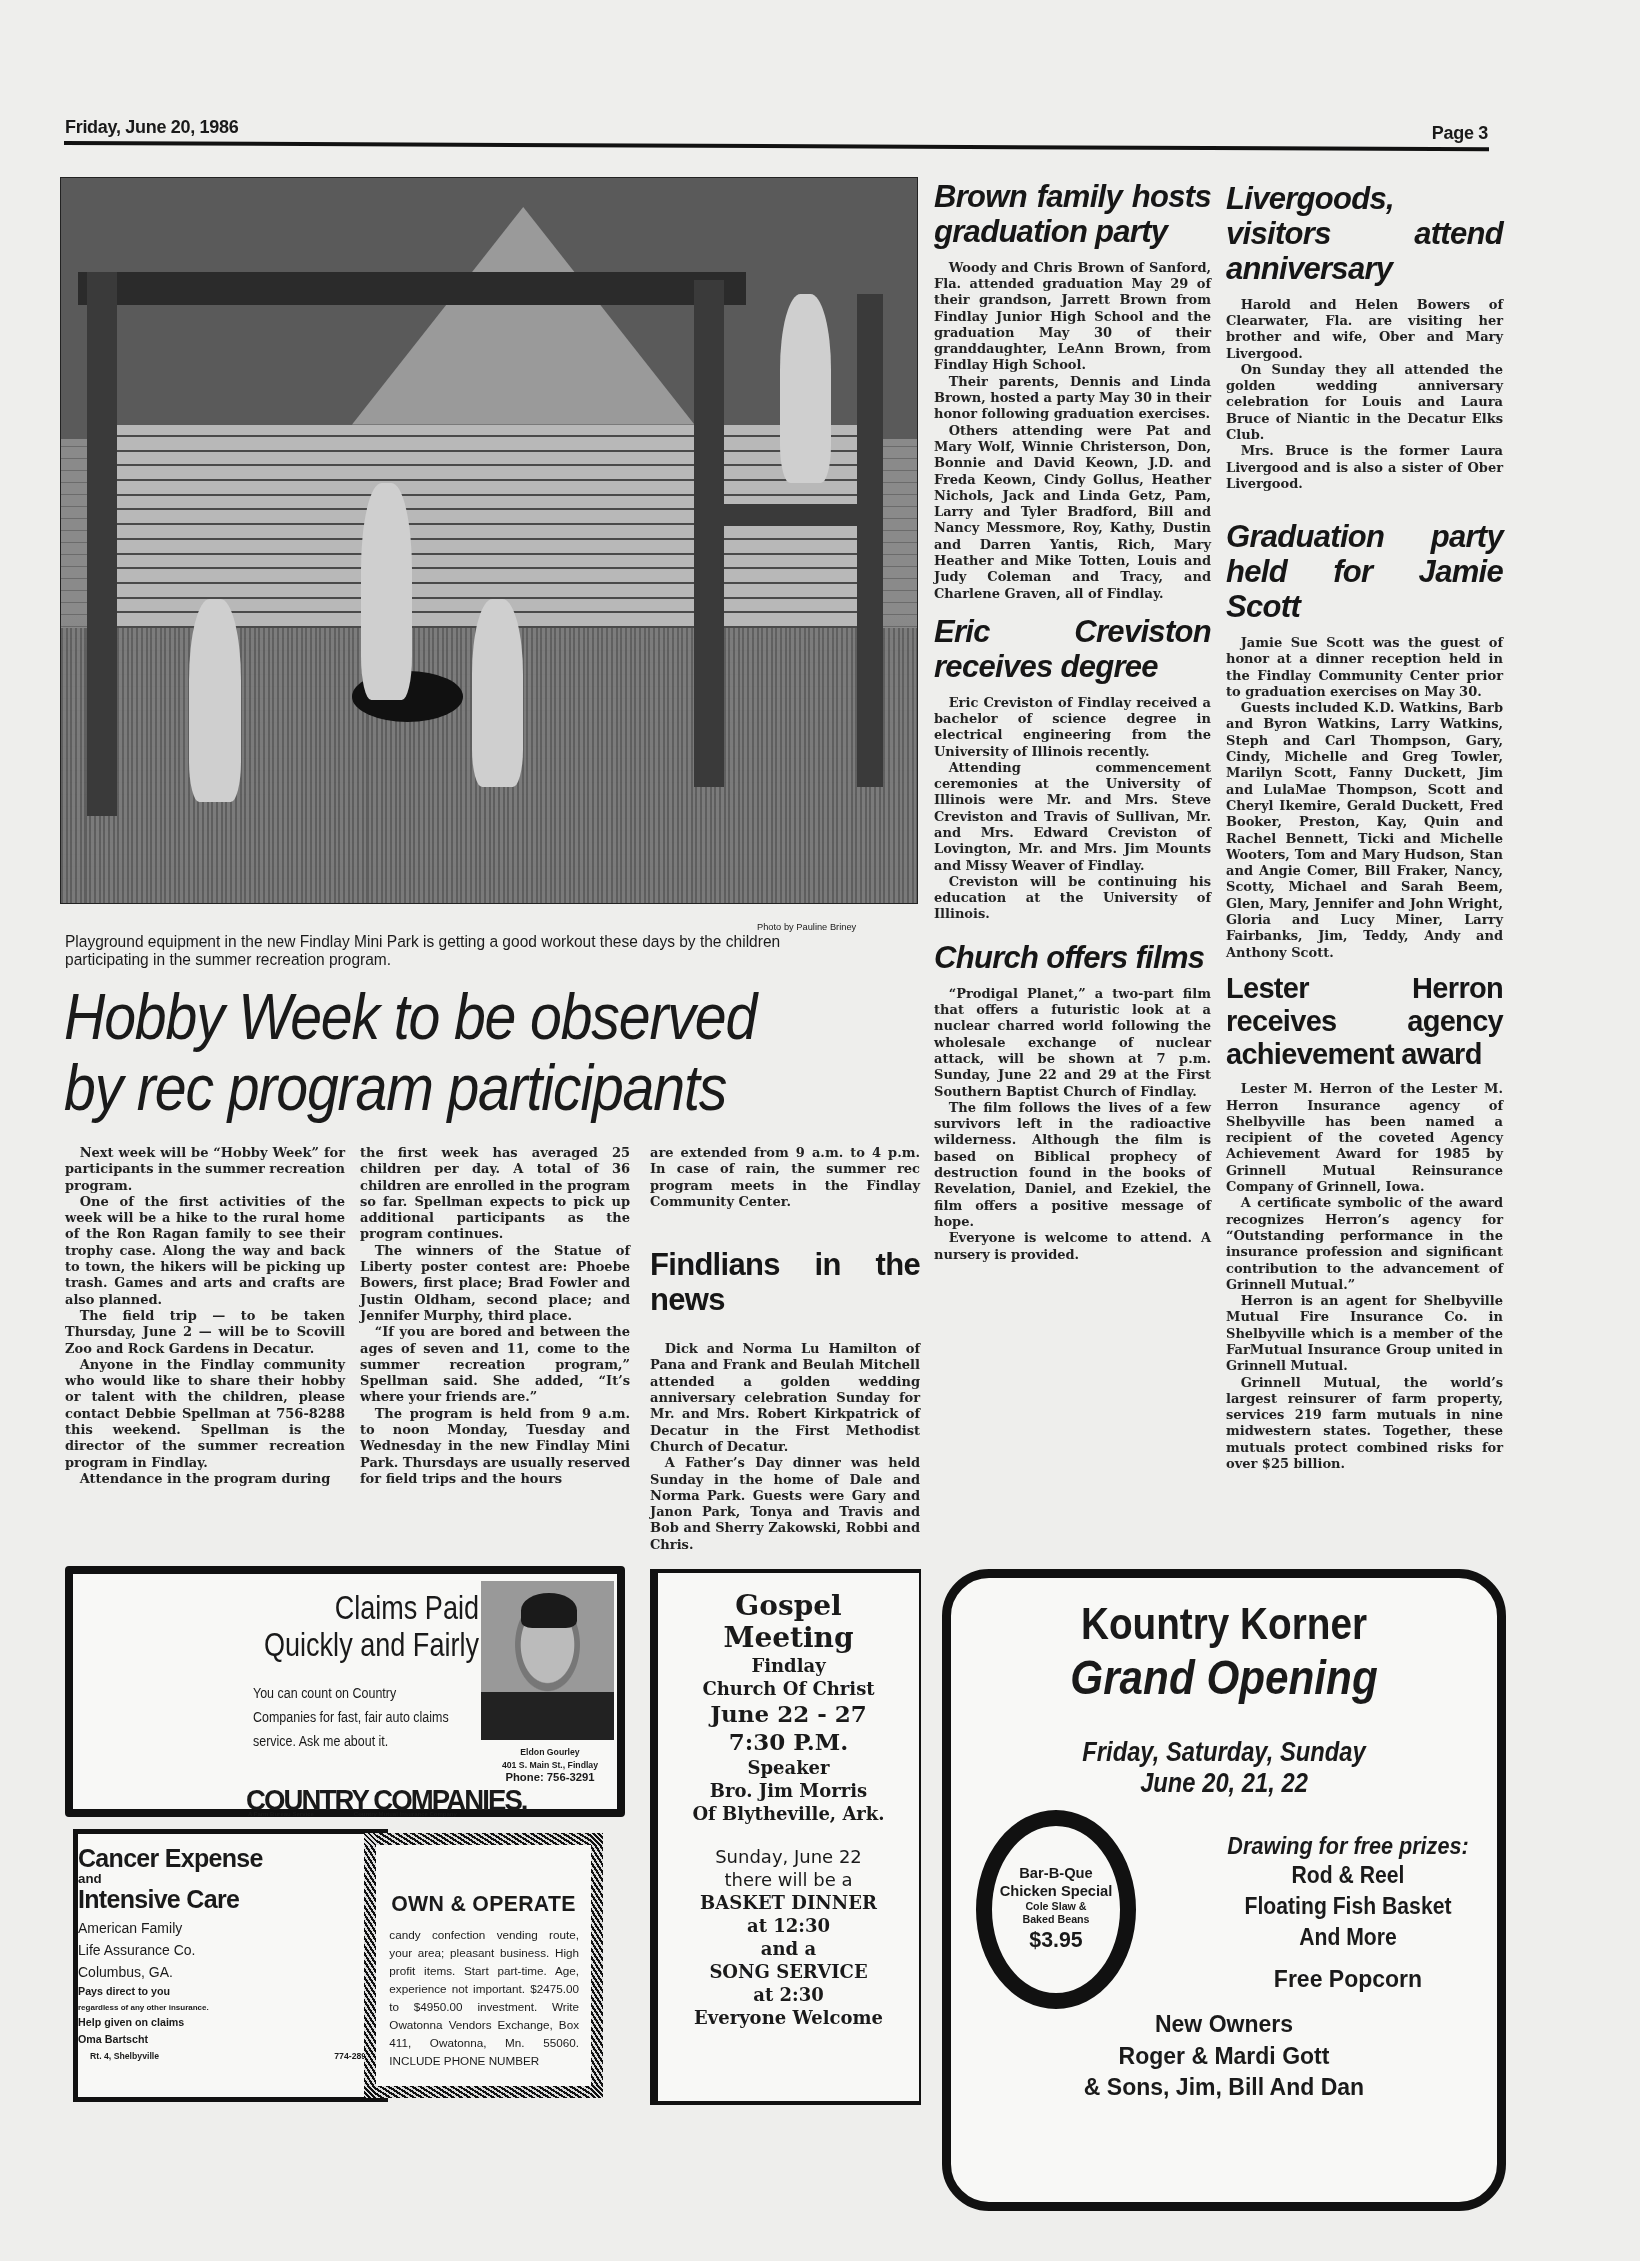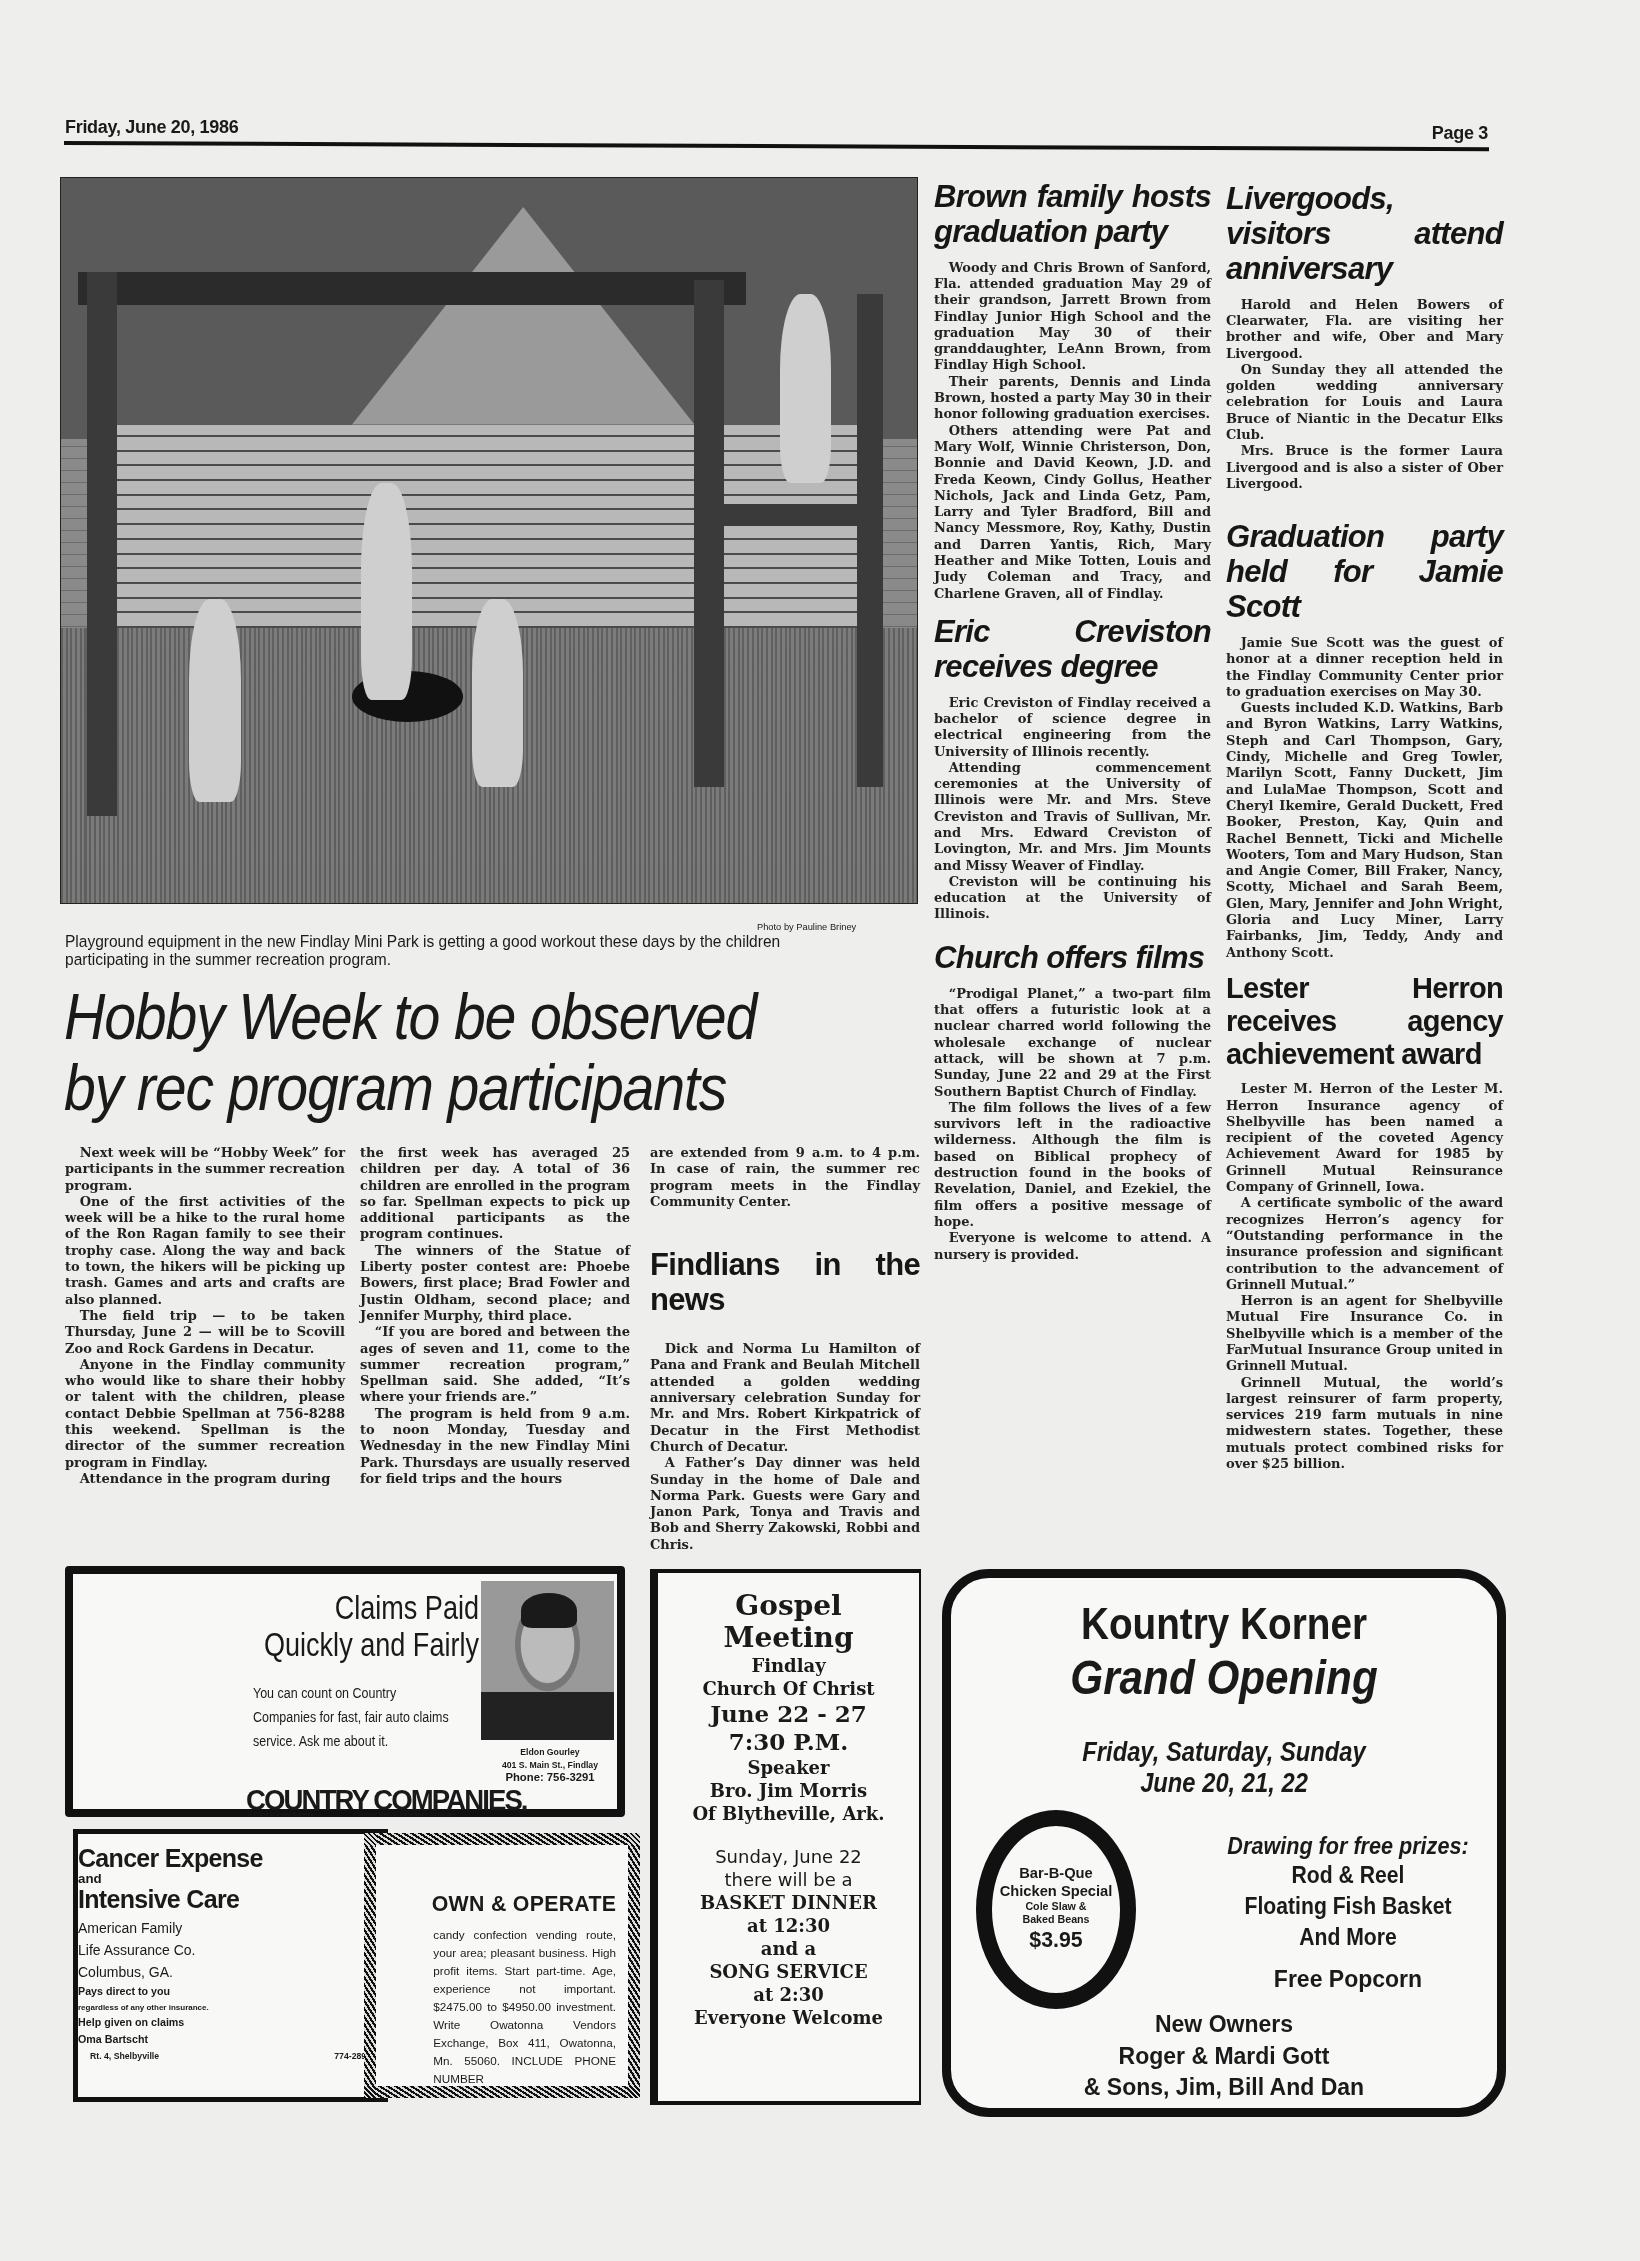--- a/index.html
+++ b/index.html
@@ -54,34 +54,34 @@
   .ad-claims .brand-sub { position: absolute; left: 175px; top: 237px; width: 374px; font-family: "Liberation Sans", sans-serif; font-weight: bold; font-size: 6px; display: flex; gap: 40px; }
 
   .ad-cancer { left: 73px; top: 1829px; width: 315px; height: 273px; border: 5.3px solid #111; text-align: left; font-family: "Liberation Sans", sans-serif; }
   .ad-cancer .big { font-weight: 900; font-size: 25px; line-height: 27px; letter-spacing: -0.7px; }
   .ad-cancer .and { font-weight: 900; font-size: 13.3px; line-height: 14.7px; }
   .ad-cancer .mid { font-size: 14px; line-height: 22px; }
   .ad-cancer .small { font-size: 10.7px; line-height: 17.3px; font-weight: bold; }
   .ad-cancer .tiny { font-size: 8px; line-height: 13.3px; font-weight: 900; }
   .ad-cancer .foot { display: flex; justify-content: space-between; padding: 0 12px; font-size: 8.7px; font-weight: 900; margin-top: 2.7px; }
 
-  .ad-own { left: 364px; top: 1833px; width: 276px; height: 265px; border: 12px solid transparent;
-    border-image: repeating-linear-gradient(45deg, #111 0 2.7px, #ddd 2.7px 5.3px) 18; background: #f8f8f6; font-family: "Liberation Sans", sans-serif; padding-left: 44px; }
+  .ad-own { left: 364px; top: 1833px; width: 239px; height: 265px; border: 12px solid transparent;
+    border-image: repeating-linear-gradient(45deg, #111 0 2.7px, #ddd 2.7px 5.3px) 18; background: #f8f8f6; font-family: "Liberation Sans", sans-serif; }
   .ad-own .title { margin-top: 47px; text-align: center; font-weight: bold; font-size: 21.3px; letter-spacing: 0.3px; }
   .ad-own .body { padding: 9.3px 12px 0 13.3px; font-size: 11.7px; line-height: 18px; text-align: justify; }
 
   .ad-gospel { left: 650px; top: 1569px; width: 271px; height: 536px; border-left: 8px solid #111; border-top: 4px solid #111; border-bottom: 4px solid #111; border-right: 2px solid #111; text-align: center; font-family: "DejaVu Serif", serif; font-weight: bold; }
   .ad-gospel .t1 { font-size: 28px; line-height: 32px; margin-top: 17.3px; }
   .ad-gospel .t2 { font-size: 18px; line-height: 23px; }
   .ad-gospel .t3 { font-size: 23px; line-height: 28px; }
   .ad-gospel .t4 { font-size: 18px; line-height: 23px; }
   .ad-gospel .t5 { font-family: "DejaVu Sans", sans-serif; font-weight: normal; font-size: 18px; line-height: 23px; }
   .ad-gospel .gap { height: 20px; }
 
-  .ad-kountry { left: 942px; top: 1569px; width: 564px; height: 548px; border: 9.3px solid #111; border-radius: 47px; font-family: "Liberation Sans", sans-serif; text-align: center; }
+  .ad-kountry { left: 942px; top: 1569px; width: 564px; height: 642px; border: 9.3px solid #111; border-radius: 47px; font-family: "Liberation Sans", sans-serif; text-align: center; }
   .ad-kountry .name { margin-top: 20px; font-weight: bold; font-size: 44px; line-height: 52px; transform: scaleX(0.88); }
   .ad-kountry .grand { font-weight: bold; font-style: italic; font-size: 48px; line-height: 55px; transform: scaleX(0.88); }
   .ad-kountry .days { margin-top: 32px; font-weight: bold; font-style: italic; font-size: 27px; line-height: 31px; transform: scaleX(0.88); }
   .ad-kountry .oval { position: absolute; left: 25px; top: 232px; width: 160px; height: 199px; border: 16px solid #111; border-radius: 50%; display: flex; flex-direction: column; align-items: center; justify-content: center; font-weight: bold; }
   .ad-kountry .oval .o1 { font-size: 14.7px; line-height: 17.3px; }
   .ad-kountry .oval .o2 { font-size: 10.7px; line-height: 13.3px; }
   .ad-kountry .oval .o3 { font-size: 21.3px; line-height: 27px; }
   .ad-kountry .prizes { position: absolute; left: 240px; top: 253px; width: 314px; font-weight: bold; }
   .ad-kountry .prizes .ph { font-style: italic; font-size: 24px; line-height: 29px; transform: scaleX(0.9); }
   .ad-kountry .prizes .pi { font-size: 23px; line-height: 31px; transform: scaleX(0.92); }

